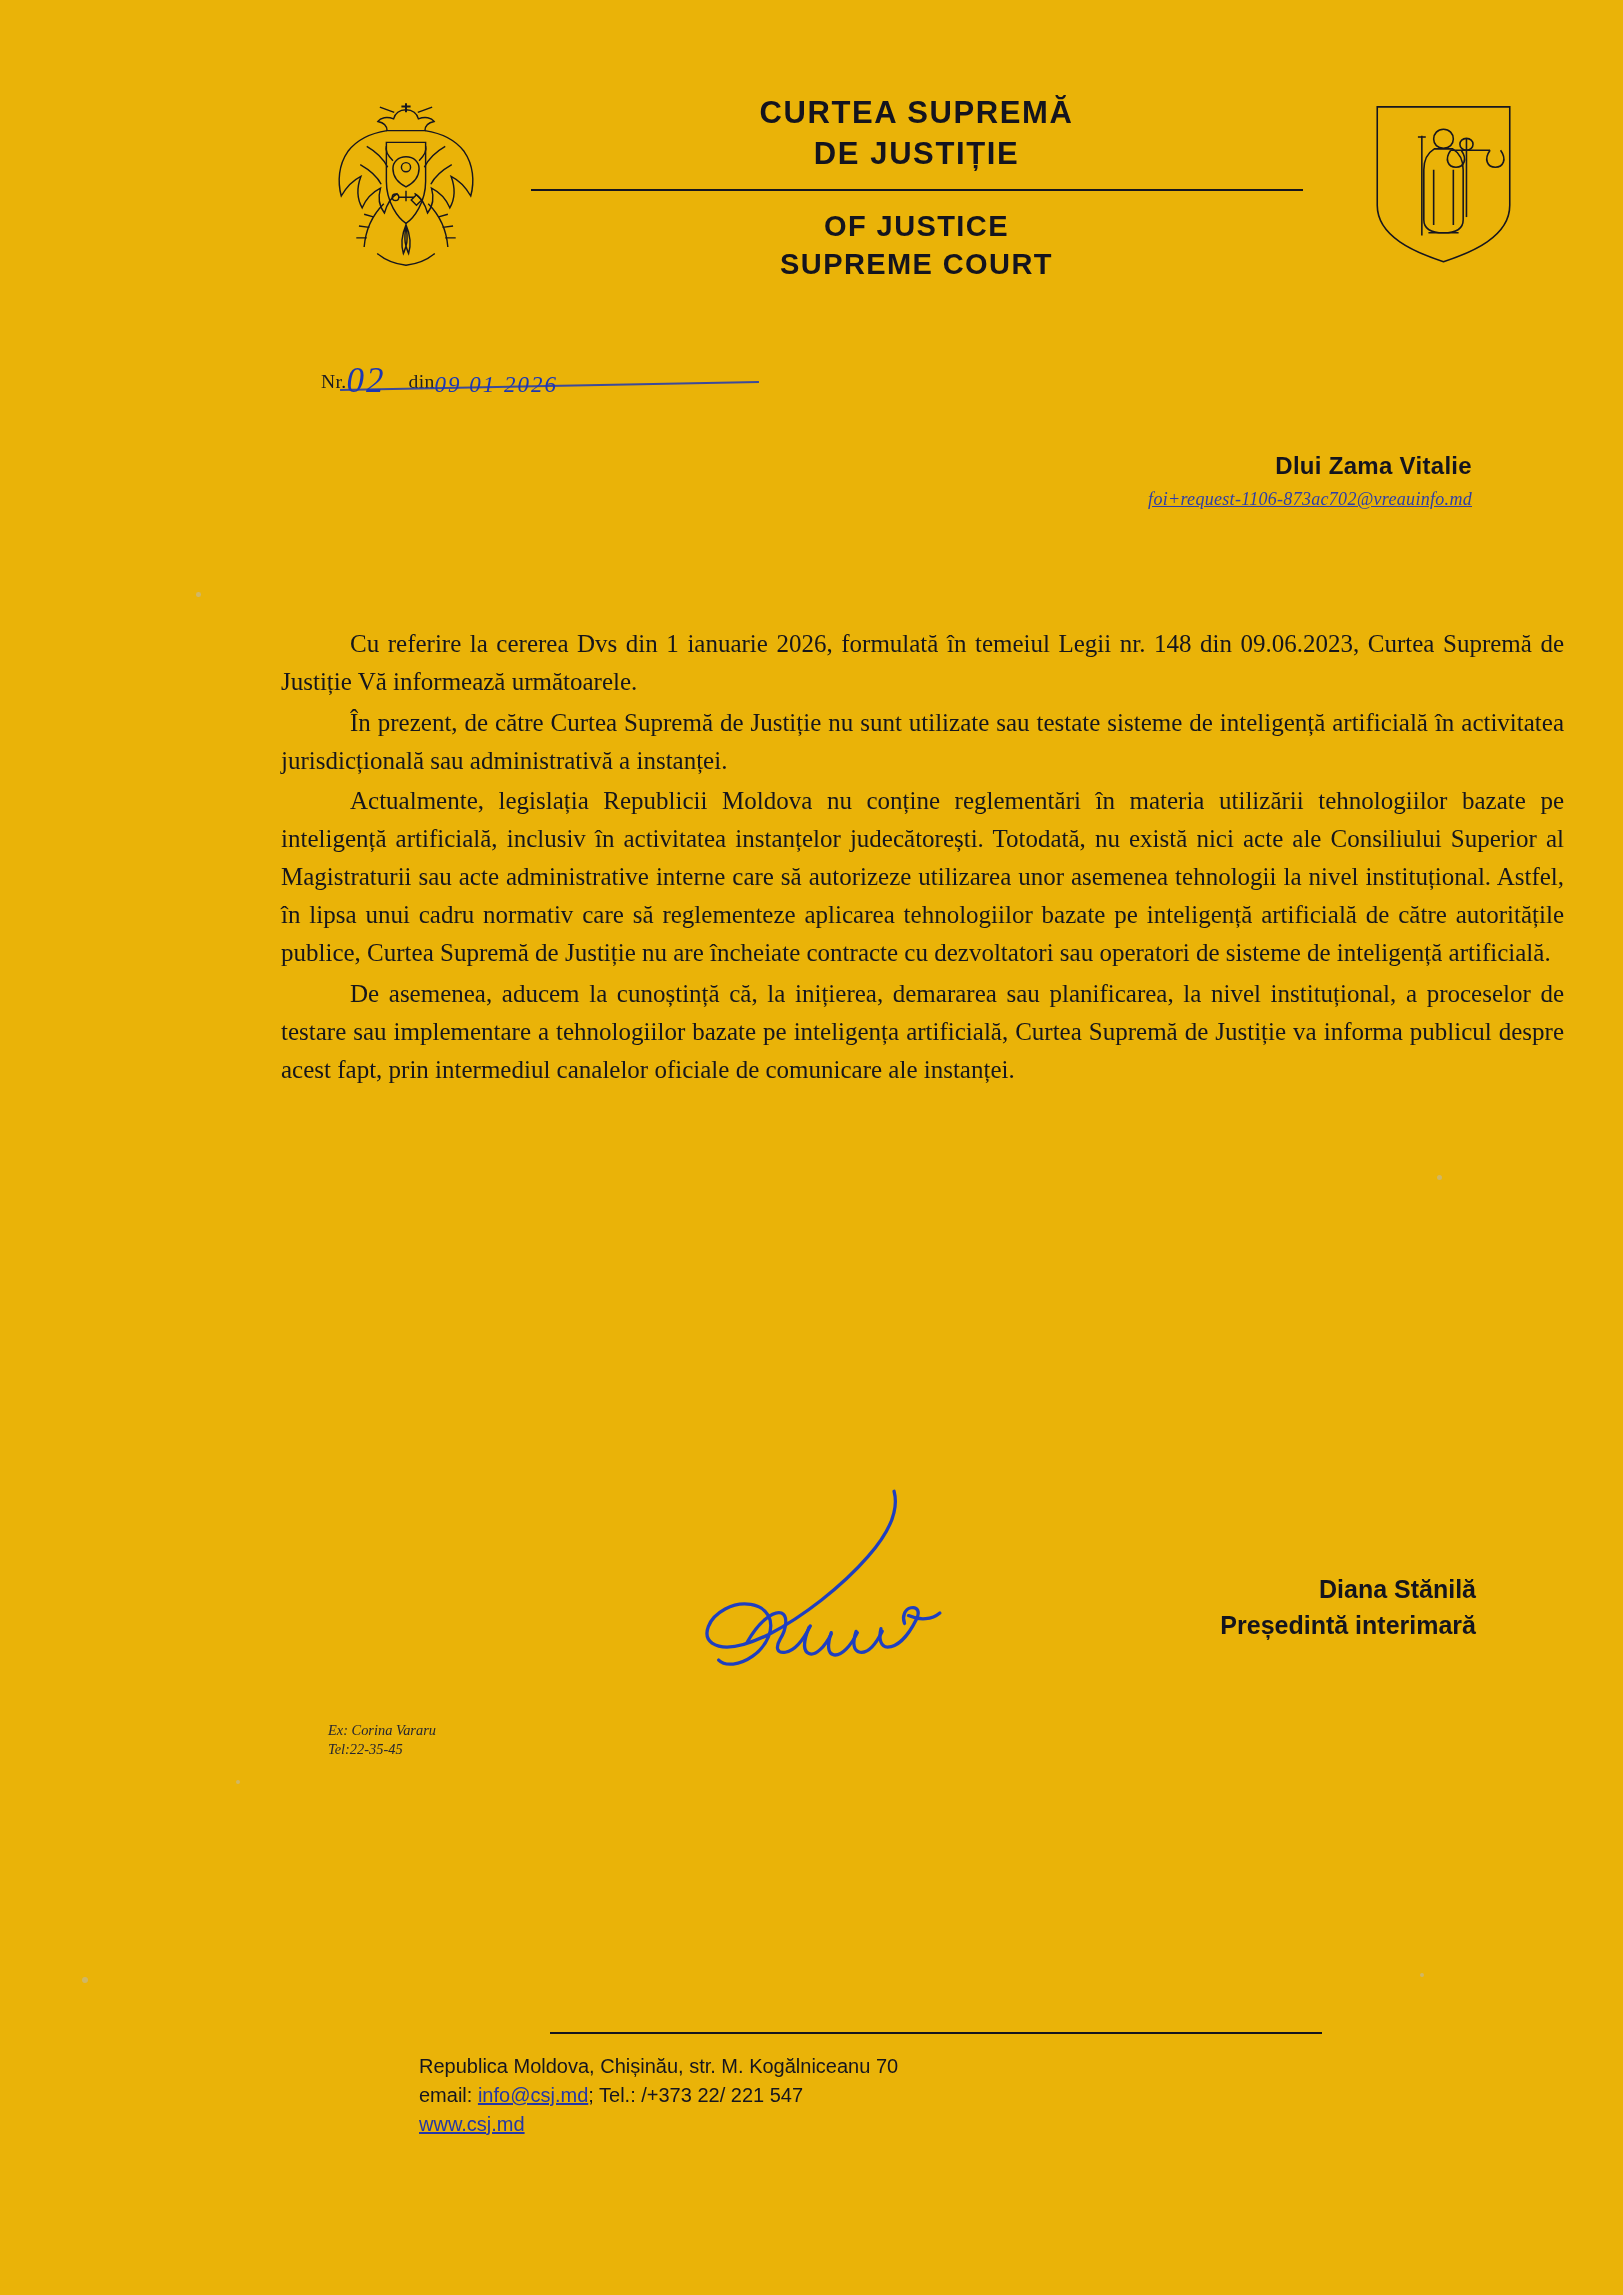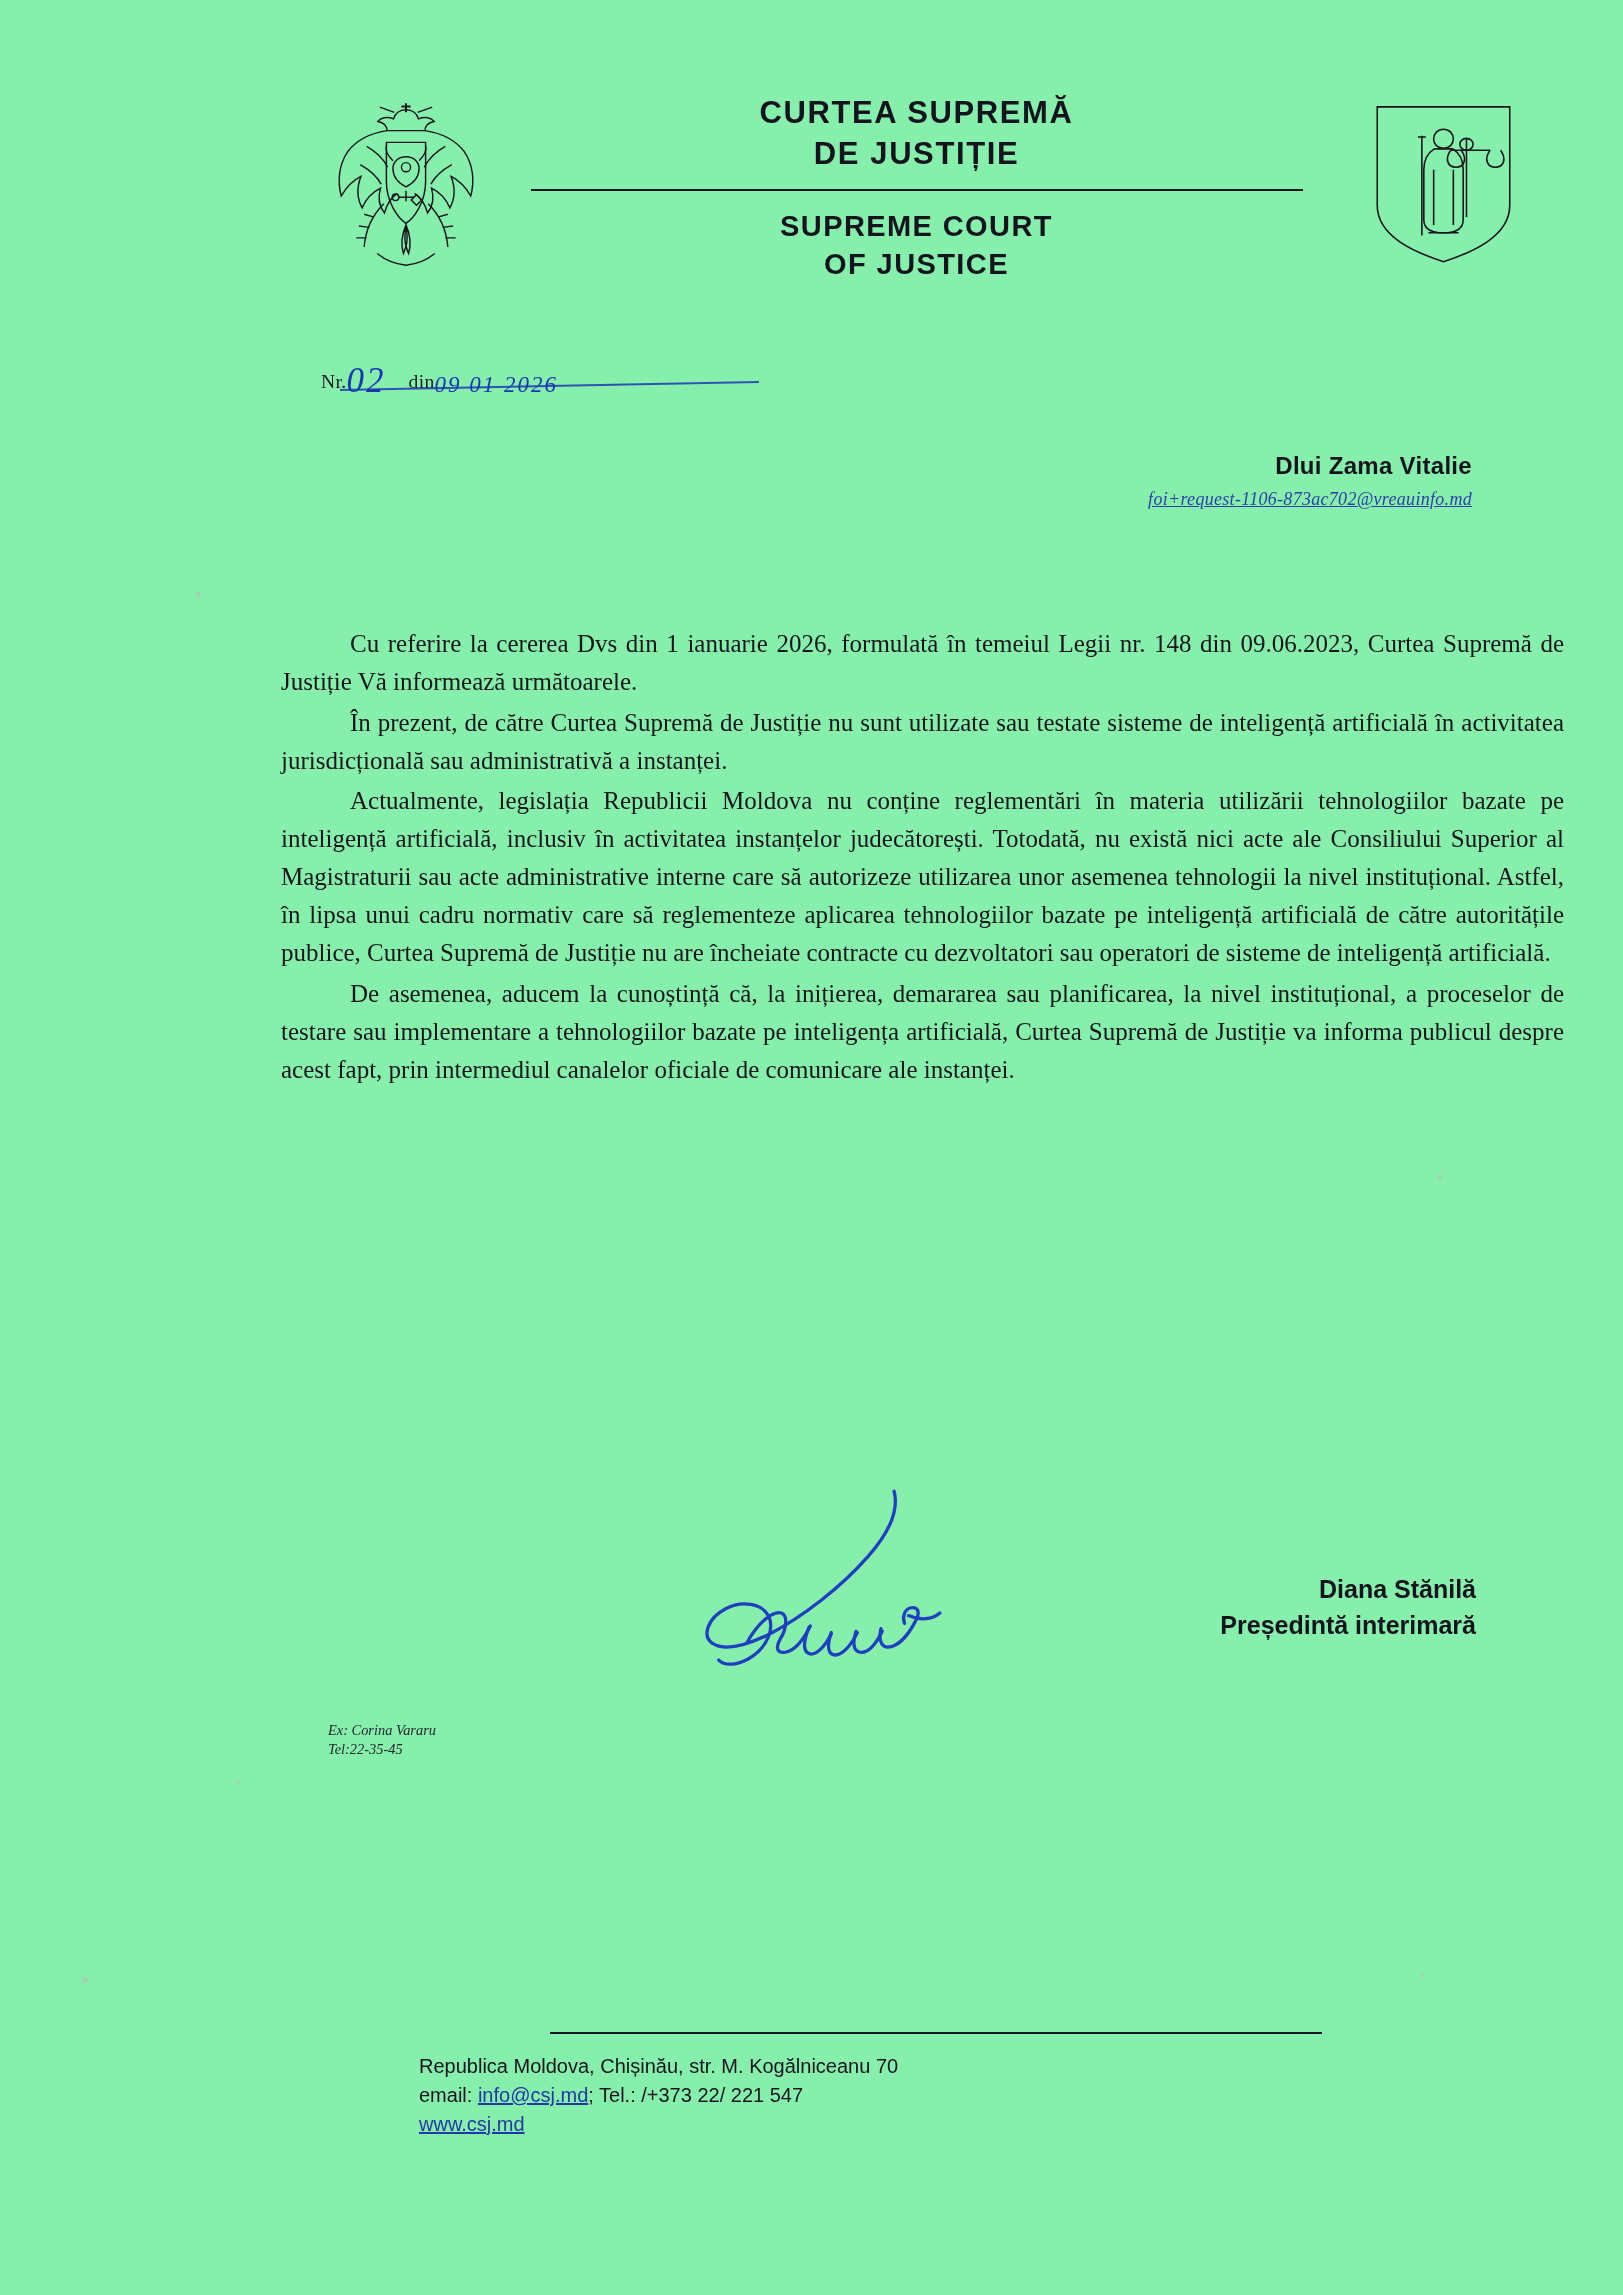--- a/index.html
+++ b/index.html
@@ -12,21 +12,21 @@
     height: 2295px;
     position: relative;
     font-family: "Liberation Serif", serif;
     color: #1a1a1a;
     overflow: hidden;
   }
 
   .page {
     position: absolute;
     inset: 0;
-    background: #86efac;
+    background: #eab308;
   }
 
   
   .header {
     position: absolute;
     top: 92px;
     left: 288px;
     width: 1257px;
     height: 262px;
   }
@@ -258,22 +258,22 @@
       </svg>
     </div>
 
     <div class="title-block">
       <div class="title-ro">
         <div>CURTEA SUPREMĂ</div>
         <div>DE JUSTIȚIE</div>
       </div>
       <div class="title-rule"></div>
       <div class="title-en">
+        <div>OF JUSTICE</div>
         <div>SUPREME COURT</div>
-        <div>OF JUSTICE</div>
       </div>
     </div>
 
     <div class="crest-right">
       <svg viewBox="0 0 230 250" width="151" height="164" xmlns="http://www.w3.org/2000/svg">
         <g fill="none" stroke="#16161f" stroke-width="2.4">
           <path d="M14 12 l202 0 l0 150 c0 48 -58 72 -101 86 c-43 -14 -101 -38 -101 -86z"></path>
 
           <path d="M115 46 c-9 0 -15 7 -15 15 c0 8 6 14 15 14 c9 0 15 -6 15 -14 c0 -8 -6 -15 -15 -15z"></path>
           <path d="M101 76 c-10 6 -16 18 -16 32 l0 76 c0 12 8 20 30 20 c22 0 30 -8 30 -20 l0 -76 c0 -14 -6 -26 -16 -32z"></path>

